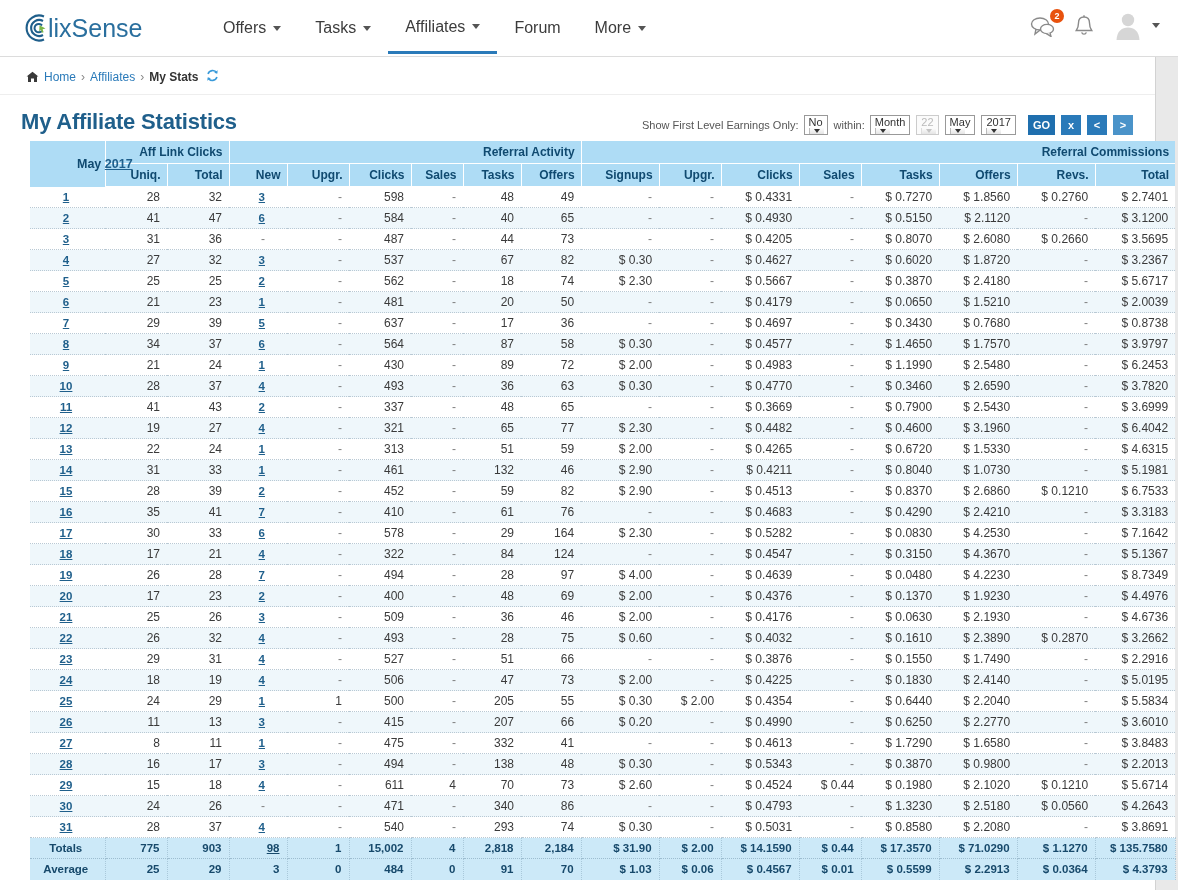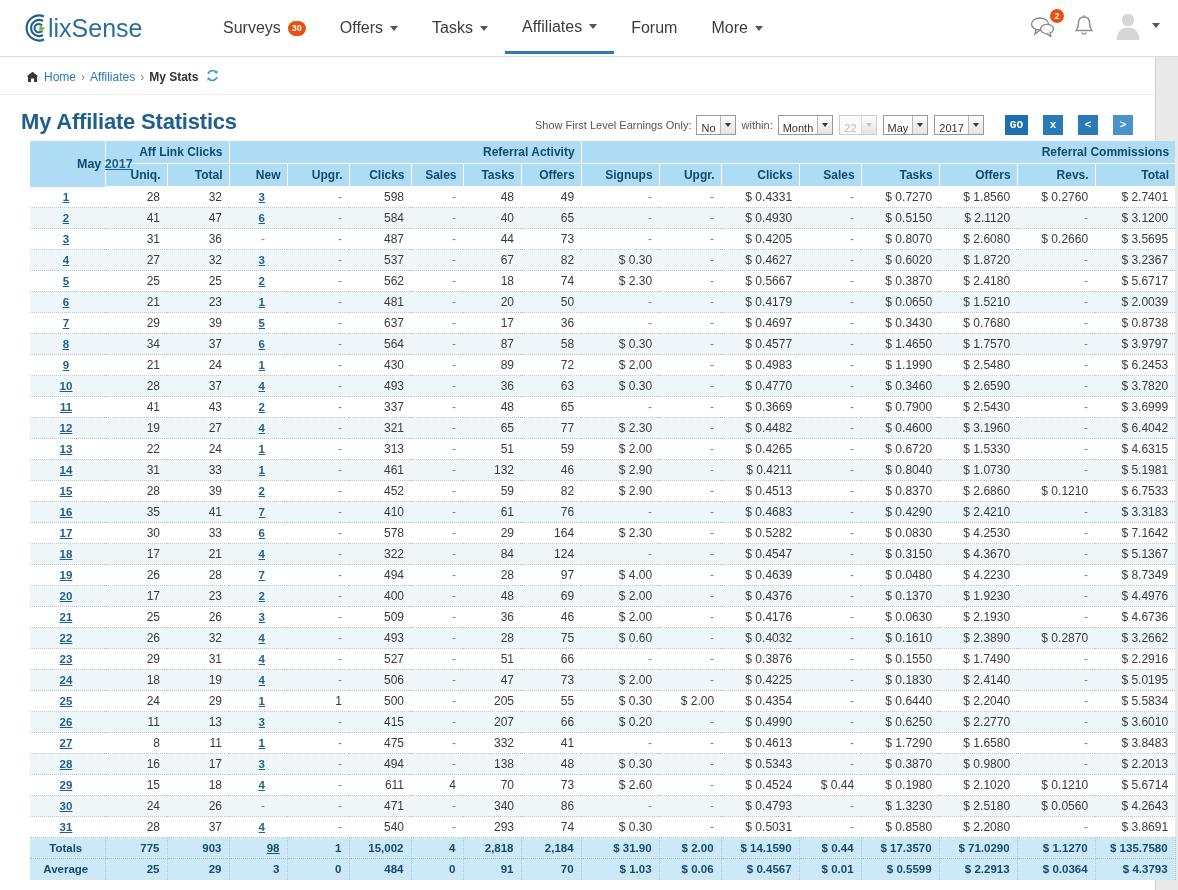--- a/index.html
+++ b/index.html
@@ -111,30 +111,31 @@
   #filterbar {
     position:absolute;
     right:22px; bottom:6px;
     display:flex; align-items:center;
     font-size:11px; color:#555;
     white-space:nowrap;
   }
   #filterbar .lbl { margin-right:5px; }
   .fake-select {
     display:inline-flex;
-    align-items:flex-end;
+    align-items:flex-start;
     justify-content:space-between;
     height:20px;
     border:1px solid #999;
     background:#fff;
     font-size:11px;
     color:#333;
     padding:0 0 0 4px;
     margin-right:6px;
     cursor:pointer;
+    flex-direction:column;
   }
   .fake-select .sv { padding-right:4px; }
   .fake-select .sbtn {
     width:15px; height:18px;
     border-left:1px solid #bbb;
     background:linear-gradient(#fdfdfd,#e4e4e4);
     display:flex; align-items:center; justify-content:center;
     margin-right:0;
   }
   .fake-select .sbtn i {
@@ -147,24 +148,24 @@
   .fake-select.disabled { color:#bbb; border-color:#ccc; background:#fbfbfb; }
   .fake-select.disabled .sbtn i { border-top-color:#c4c4c4; }
   .fake-select.disabled .sbtn { border-left-color:#ddd; }
   .btn-sq {
     height:20px; min-width:20px;
     background:#1f6fae;
     color:#fff;
     font-size:11px; font-weight:bold;
     display:inline-flex; align-items:center; justify-content:center;
     padding:0 5px;
-    margin-left:15px;
+    margin-left:6px;
     cursor:pointer;
     border:none;
-    font-family:Liberation Mono, monospace;
+    font-family:Liberation Sans, sans-serif;
   }
   .btn-sq.pale { background:#2a7ab9; }
   .btn-sq.pale2 { background:#4a93c9; }
 
   
   #tablewrap { padding:0 18px 0 30px; }
   table { border-collapse:collapse; width:1112px; table-layout:fixed; }
 
   thead th {
     background:#aedcf5;
@@ -254,24 +255,20 @@
         <path d="M22 4.5 A12.5 12.5 0 1 0 22 27.5"></path>
         <path d="M21 9 A8 8 0 1 0 21 23"></path>
       </g>
       <path d="M20 13.5 A4.2 4.2 0 1 0 20 18.8" fill="none" stroke="#1f5f8b" stroke-width="2"></path>
       <path d="M17.5 13.2 L23.5 16.6 L20.6 17.2 L21.6 20.2 L19.9 20.8 L18.9 17.8 L17.2 19.4 Z" fill="#7ab648"></path>
       <text x="26" y="25" font-family="Liberation Sans, sans-serif" font-size="25" fill="#2a6f9e">lixSense</text>
     </svg>
   </div>
 
   <div id="nav-items">
-    <div class="nav-item">
-      <span>Surveys</span>
-      <span class="badge-pill">30</span>
-    </div>
     <div class="nav-item">
       <span>Offers</span>
       <span class="caret"></span>
     </div>
     <div class="nav-item">
       <span>Tasks</span>
       <span class="caret"></span>
     </div>
     <div class="nav-item active">
       <span>Affiliates</span>

